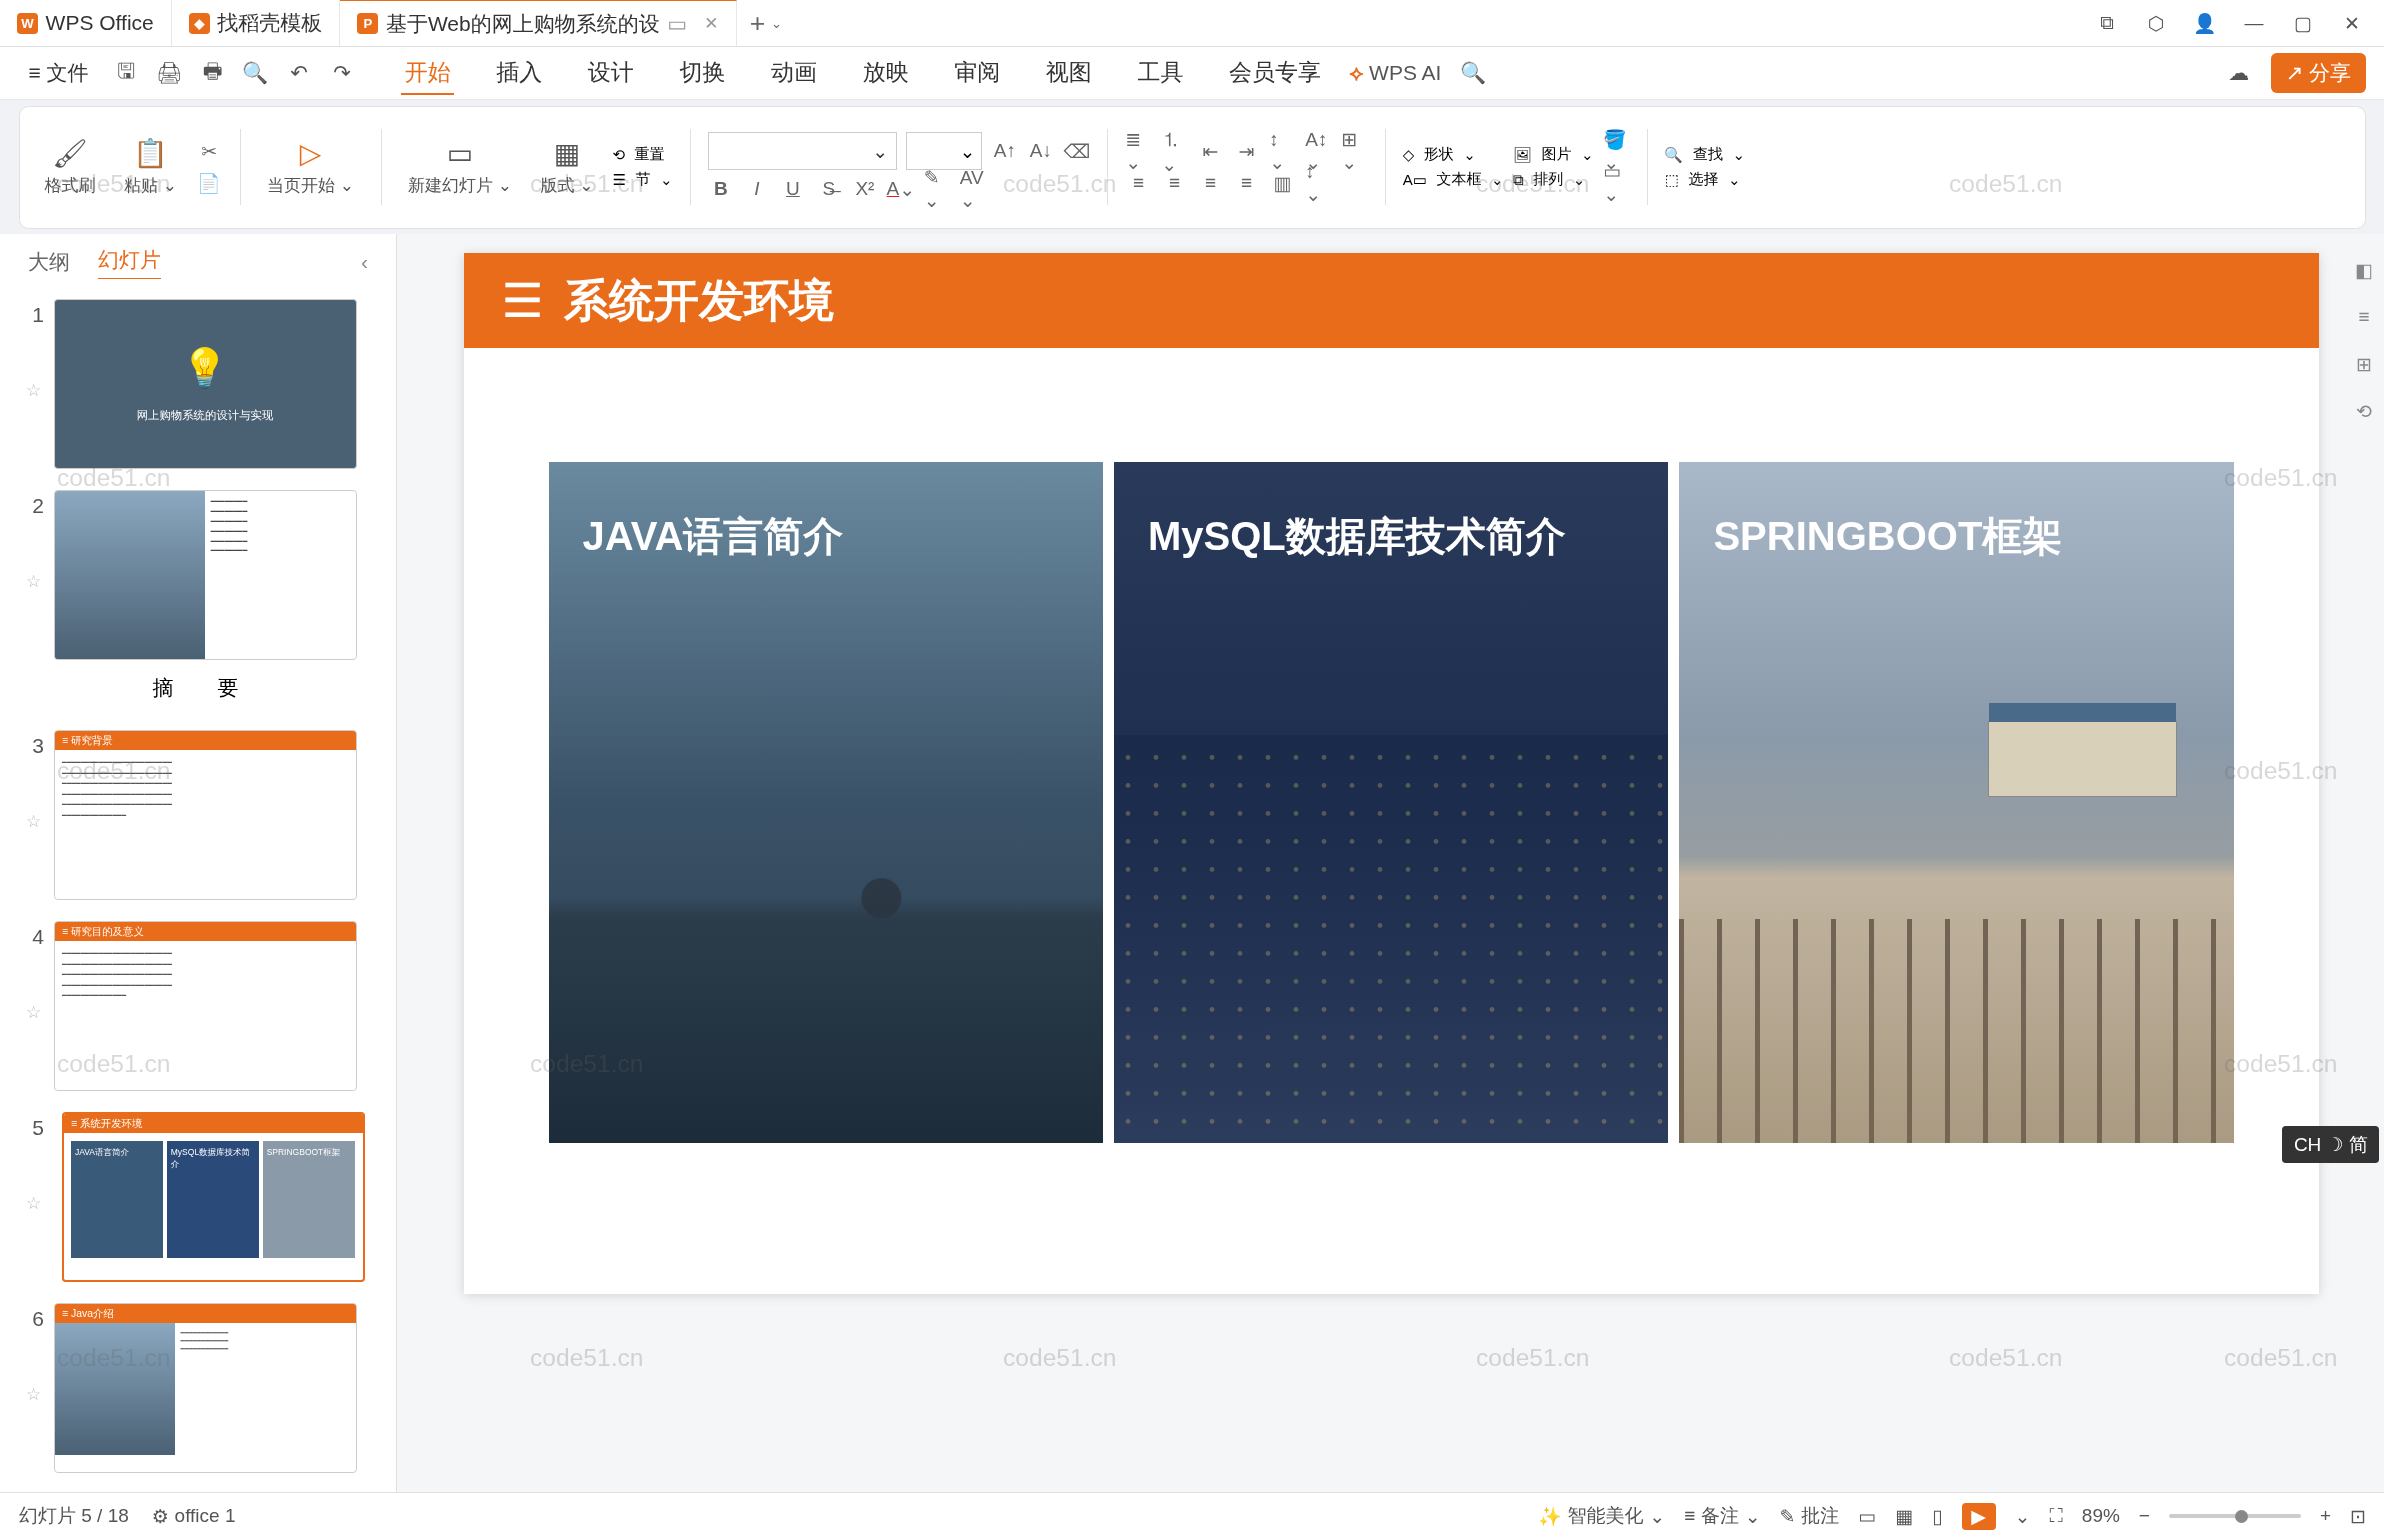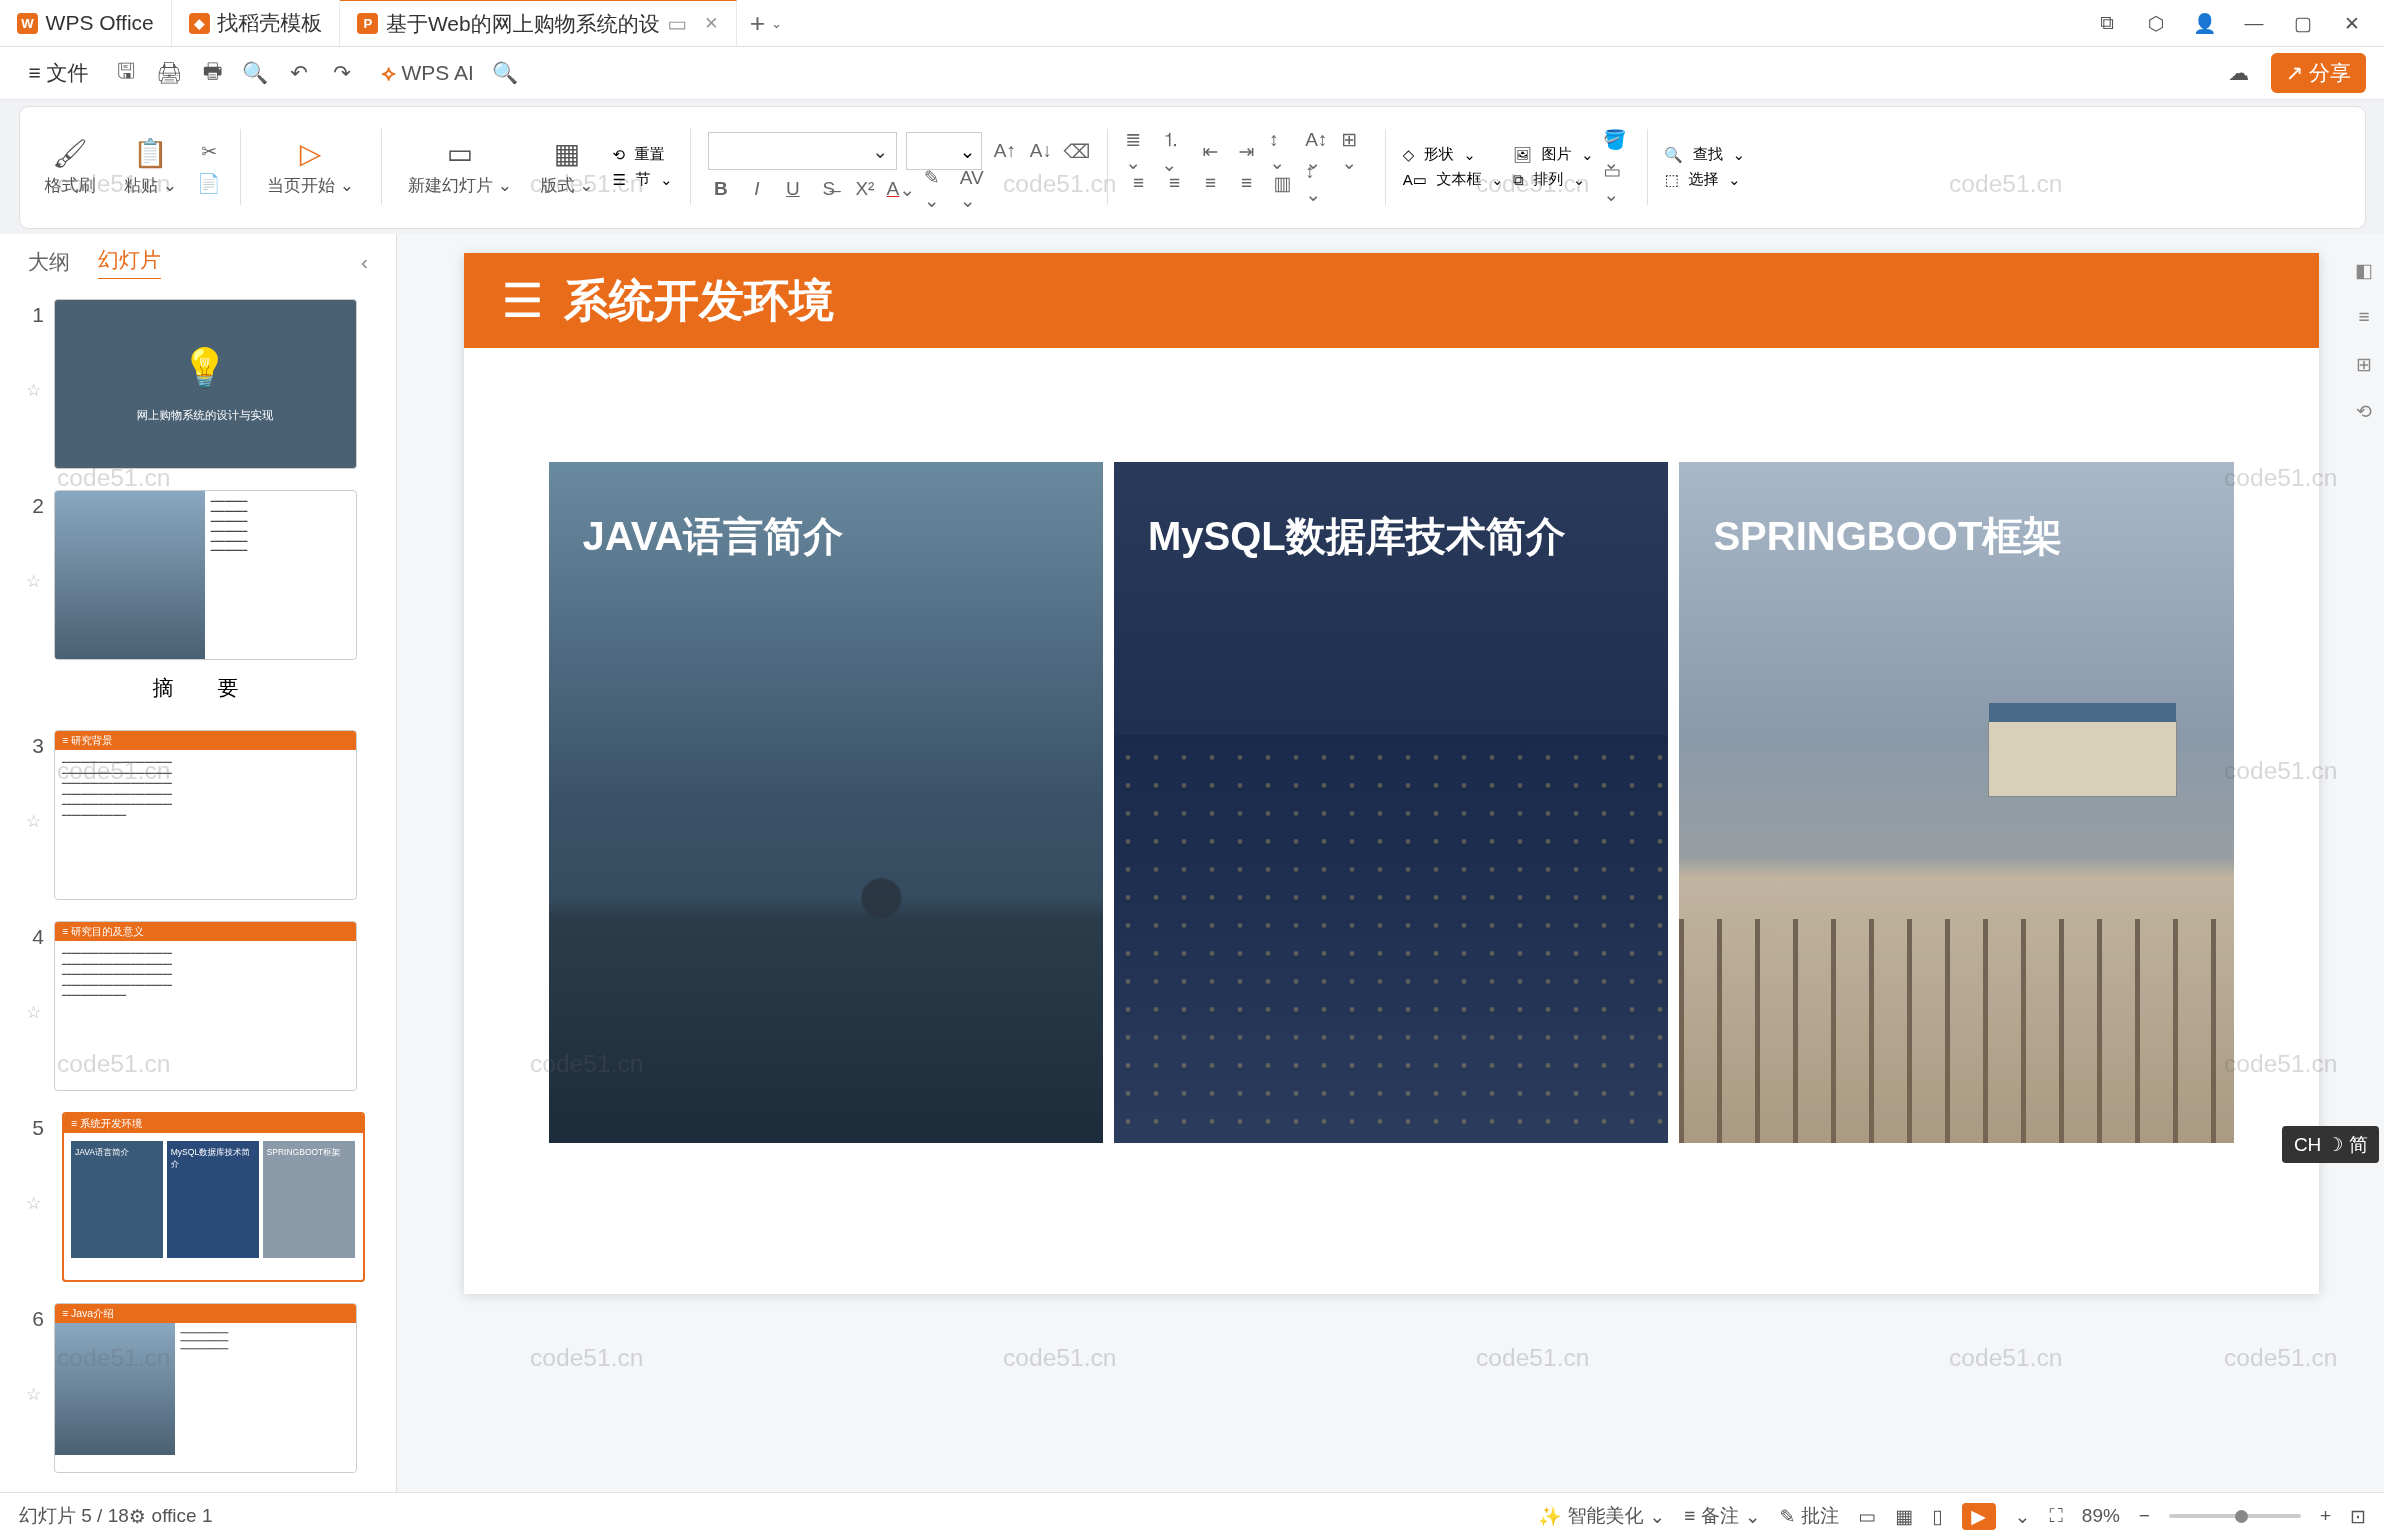--- a/index.html
+++ b/index.html
@@ -101,21 +101,21 @@
   linear-gradient(180deg, transparent 30%, #c8b8a0 35%, #a89880 100%); }
 .pier-house { position:absolute; right:57px; top:38%; width:189px; height:76px; background:#d8d0b8; border:1.9px solid #888; }
 .pier-house::before { content:""; position:absolute; top:-19px; left:0; right:0; height:19px; background:#4a6a8a; }
 
 .watermark-center { position:absolute; top:50%; left:50%; transform:translate(-50%,-50%); color:#e02020; font-size:38px; font-weight:bold; pointer-events:none; white-space:nowrap; }
 .wm { position:absolute; color:rgba(100,100,100,.25); font-size:24.6px; pointer-events:none; }
 
 .notes { height:57px; border-top:0.9px solid #ddd; padding:13.2px 23px; color:#999; font-size:21px; background:#fafafa; }
 
 
-.statusbar { height:47px; background:#fff; border-top:0.9px solid #e0e0e0; display:flex; align-items:center; padding:0 19px; font-size:19px; color:#555; }
+.statusbar { height:47px; background:#fff; border-top:0.9px solid #e0e0e0; display:flex; align-items:center; padding:0 19px; font-size:19px; color:#555; gap:23px; }
 .statusbar .right { margin-left:auto; display:flex; align-items:center; gap:19px; }
 .status-btn { display:flex; align-items:center; gap:5.7px; cursor:pointer; }
 .play-btn { background:#e86c1a; color:#fff; width:34px; height:26.5px; border-radius:3.8px; display:flex; align-items:center; justify-content:center; }
 .zoom-slider { width:132px; height:3.8px; background:#ccc; position:relative; border-radius:1.9px; }
 .zoom-slider .knob { position:absolute; left:50%; top:-4.7px; width:13.2px; height:13.2px; background:#888; border-radius:50%; }
 
 .ime-badge { position:absolute; right:5.7px; top:1126px; background:#333; color:#fff; padding:5.7px 11.4px; border-radius:3.8px; font-size:19px; display:flex; align-items:center; gap:5.7px;margin-left:20px; }
 
 .right-rail { position:absolute; right:0; top:237px; width:42px; display:flex; flex-direction:column; gap:19px; align-items:center; padding-top:19px; }
 .right-rail .rbtn { width:28px; height:28px; color:#888; font-size:19px; display:flex; align-items:center; justify-content:center; }
@@ -159,20 +159,32 @@
     <span>≡</span>
     <span>文件</span>
   </div>
   <div class="menu-icons">
     <span class="menu-icon-btn">🖫</span>
     <span class="menu-icon-btn">🖨</span>
     <span class="menu-icon-btn">🖶</span>
     <span class="menu-icon-btn">🔍</span>
     <span class="menu-icon-btn">↶</span>
     <span class="menu-icon-btn">↷</span>
+  </div>
+  <div class="menu-tabs">
+    <span class="menu-tab active">开始</span>
+    <span class="menu-tab">插入</span>
+    <span class="menu-tab">设计</span>
+    <span class="menu-tab">切换</span>
+    <span class="menu-tab">动画</span>
+    <span class="menu-tab">放映</span>
+    <span class="menu-tab">审阅</span>
+    <span class="menu-tab">视图</span>
+    <span class="menu-tab">工具</span>
+    <span class="menu-tab">会员专享</span>
   </div>
   <div class="menu-ai">
     <span style="color:#e86c1a;font-weight:bold;">⟡</span>
     <span>WPS AI</span>
   </div>
   <span class="menu-icon-btn" style="margin-left:11.4px;">🔍</span>
   <div class="menubar-right">
     <span class="menu-icon-btn">☁</span>
     <div class="share-btn">
       <span>↗</span>

